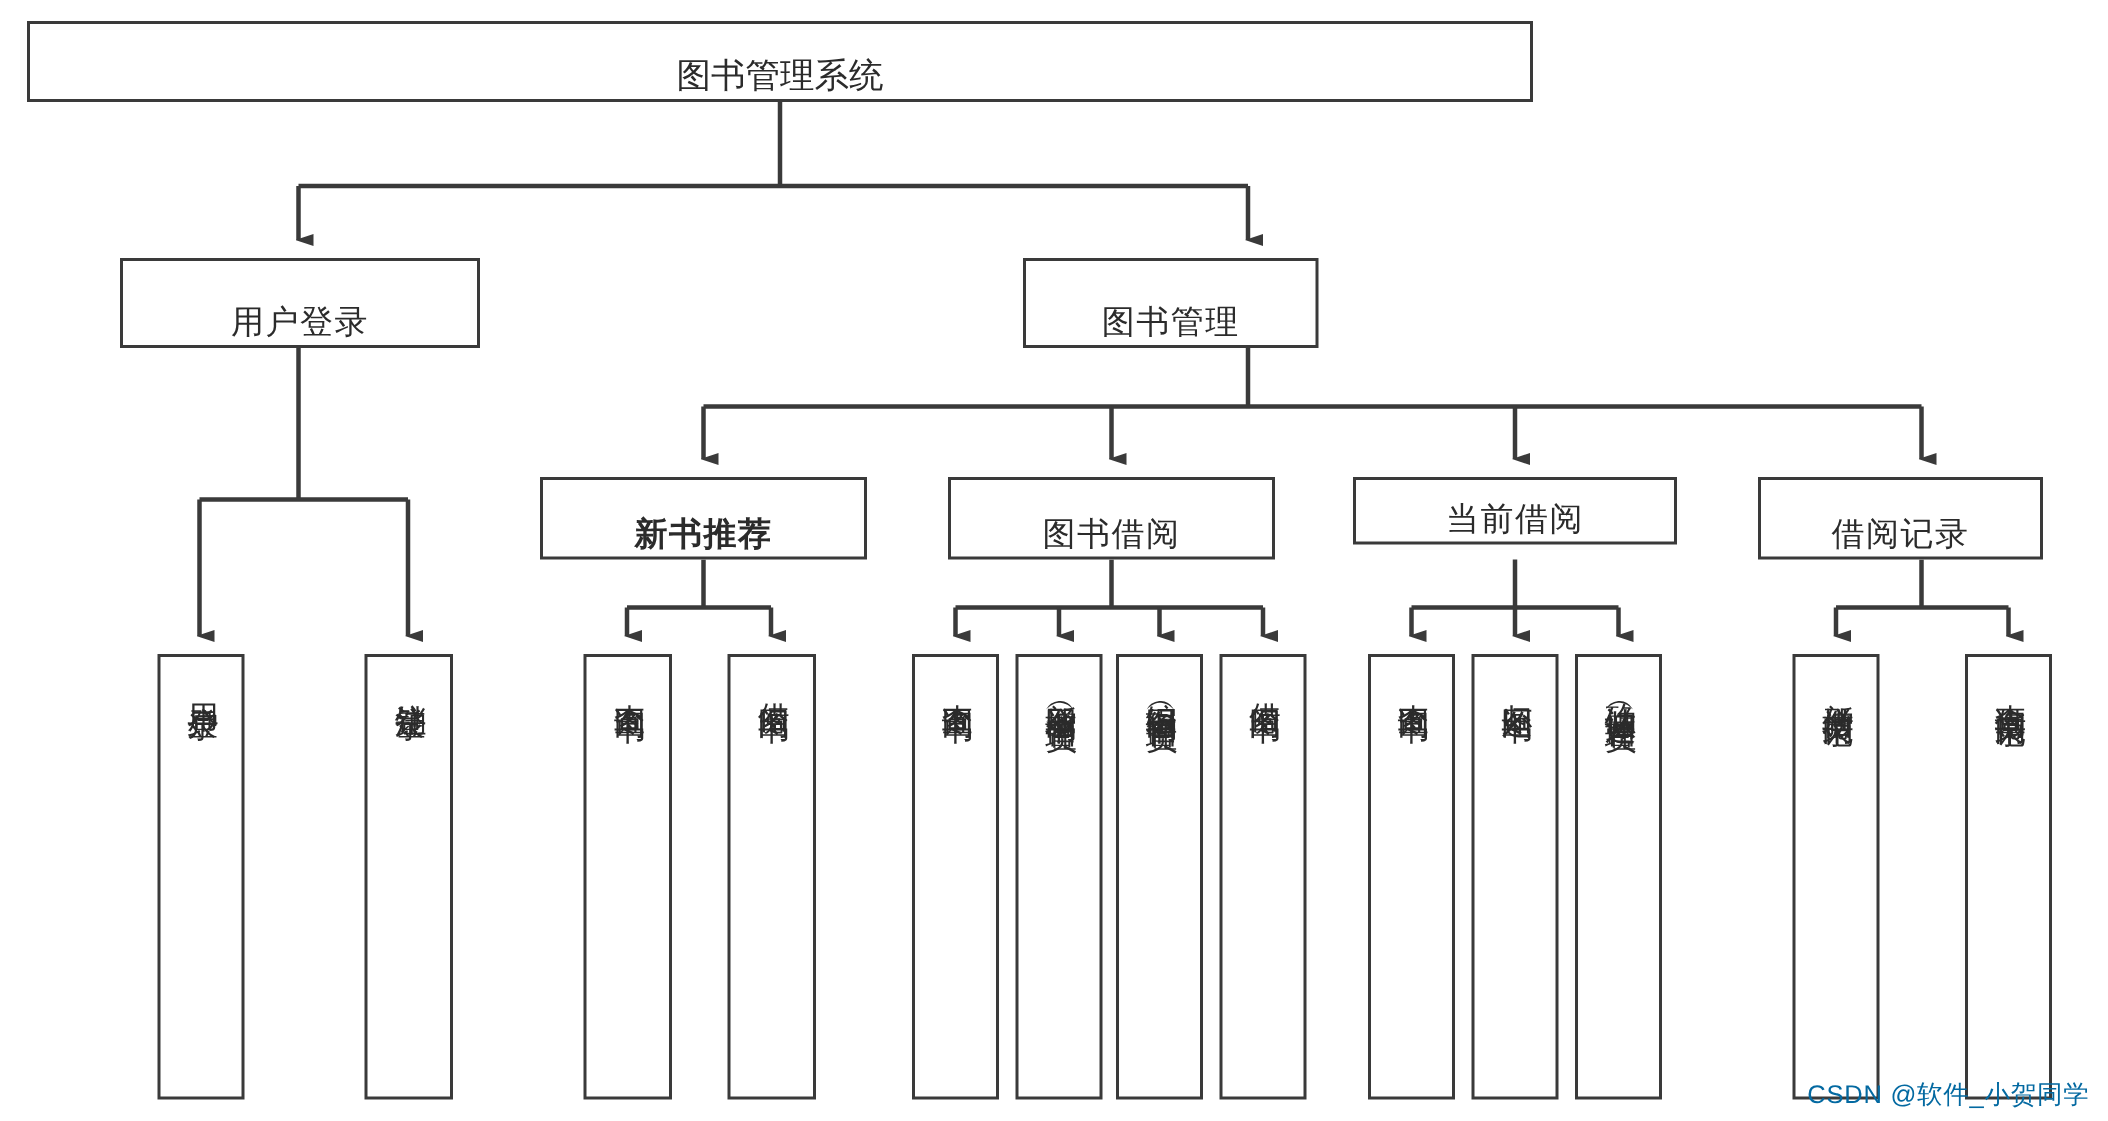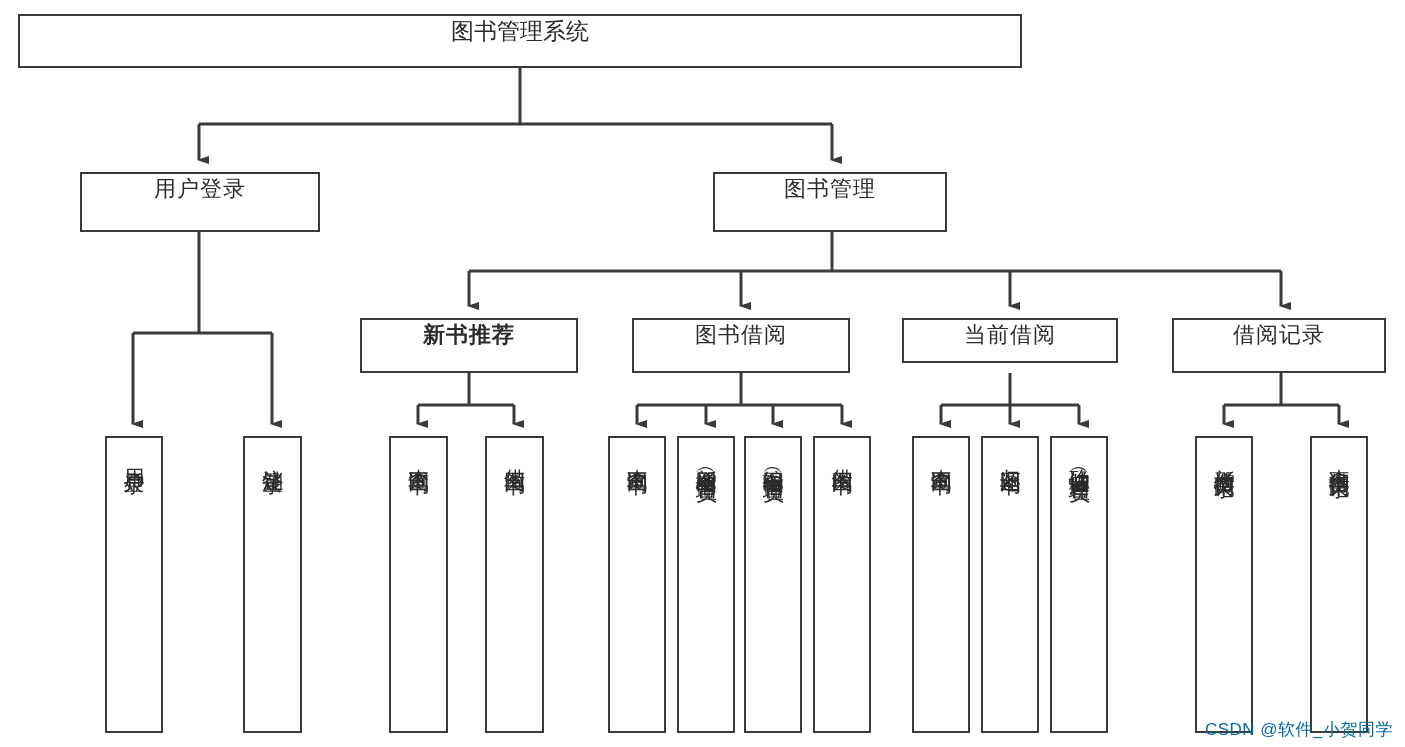--- a/index.html
+++ b/index.html
@@ -17,21 +17,21 @@
   svg#wires{
     position:absolute;left:0;top:0;width:1405px;height:747px;
     pointer-events:none;
   }
   .node{
     position:absolute;
     box-sizing:border-box;
     background:#ffffff;
     border:2.5px solid #3a3a3a;
     display:flex;
-    align-items:flex-start;
+    align-items:flex-end;
     justify-content:center;
     color:#2b2b2b;
   }
   .node.h-node{
     font-size:22px;
     letter-spacing:1px;
   }
   .node.root{
     font-size:23px;
   }
@@ -121,34 +121,34 @@
     </g>
   </svg>
 
   <div class="node root" style="left:18px;top:14px;width:1004px;height:54px;">
     <span class="htext">图书管理系统</span>
   </div>
 
   <div class="node h-node" style="left:80px;top:172px;width:240px;height:60px;">
     <span class="htext">用户登录</span>
   </div>
-  <div class="node h-node" style="left:713px;top:172px;width:234px;height:60px;">
+  <div class="node h-node" style="left:682px;top:172px;width:197px;height:60px;">
     <span class="htext">图书管理</span>
   </div>
 
   <div class="node h-node" style="left:360px;top:318px;width:218px;height:55px;font-weight:bold;">
     <span class="htext">新书推荐</span>
   </div>
   <div class="node h-node" style="left:632px;top:318px;width:218px;height:55px;">
     <span class="htext">图书借阅</span>
   </div>
   <div class="node h-node" style="left:902px;top:318px;width:216px;height:45px;">
     <span class="htext">当前借阅</span>
   </div>
-  <div class="node h-node" style="left:1172px;top:318px;width:214px;height:55px;">
+  <div class="node h-node" style="left:1172px;top:318px;width:190px;height:55px;">
     <span class="htext">借阅记录</span>
   </div>
 
   <div class="node leaf" style="left:105px;top:436px;width:58px;height:297px;">
     <span class="vtext">用户登录</span>
   </div>
   <div class="node leaf" style="left:243px;top:436px;width:59px;height:297px;">
     <span class="vtext">注销登录</span>
   </div>
 

